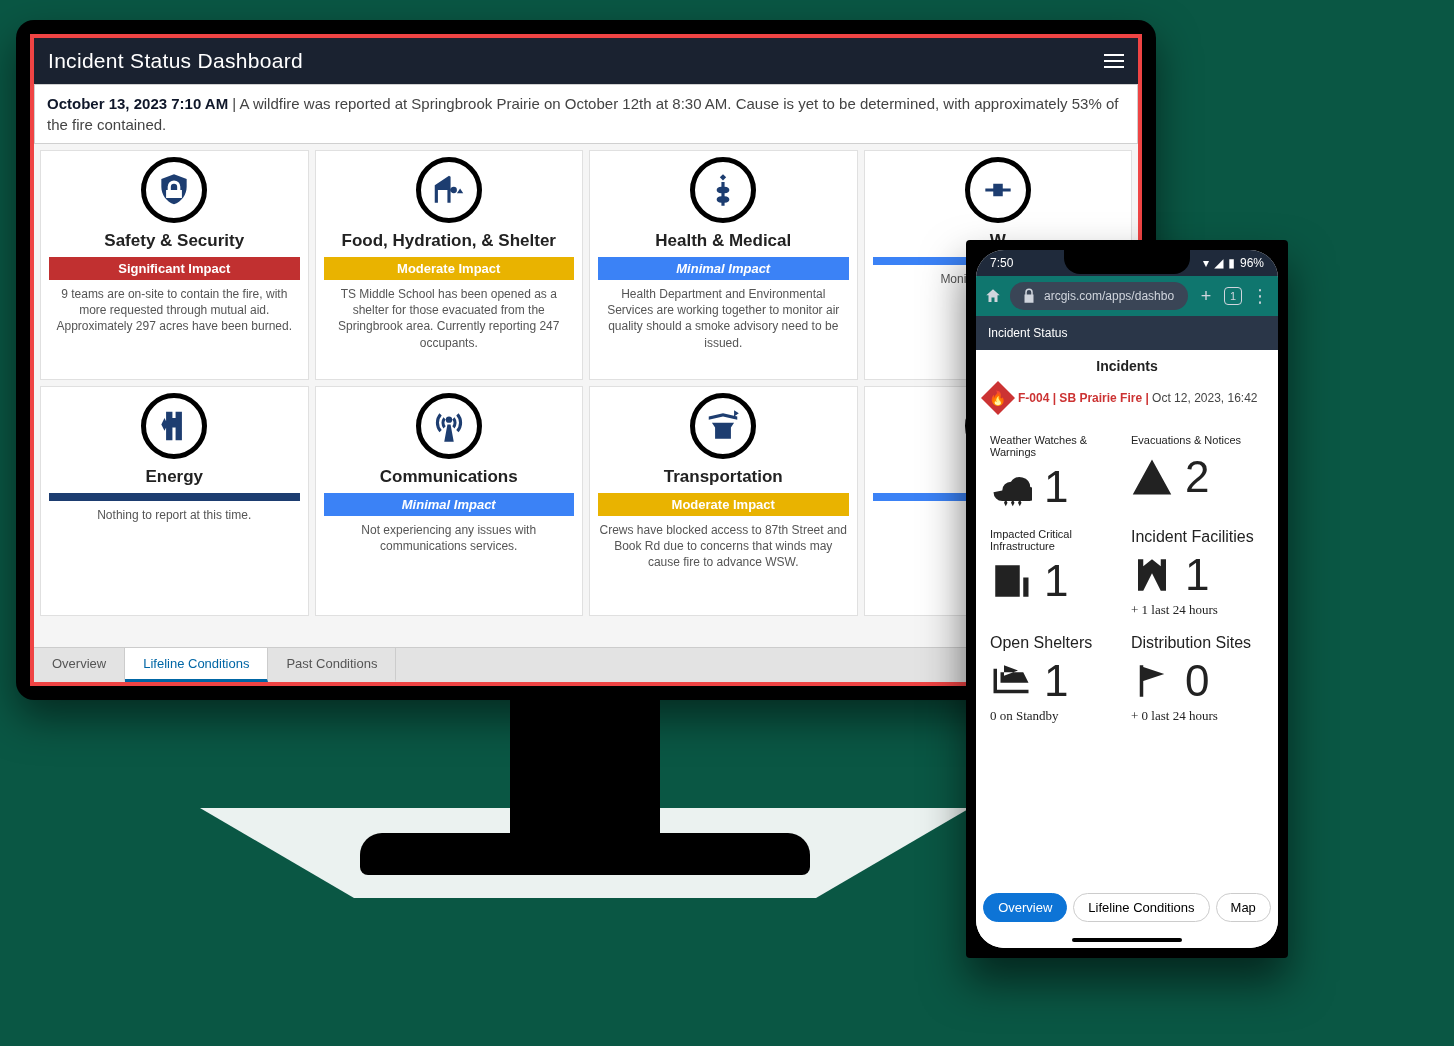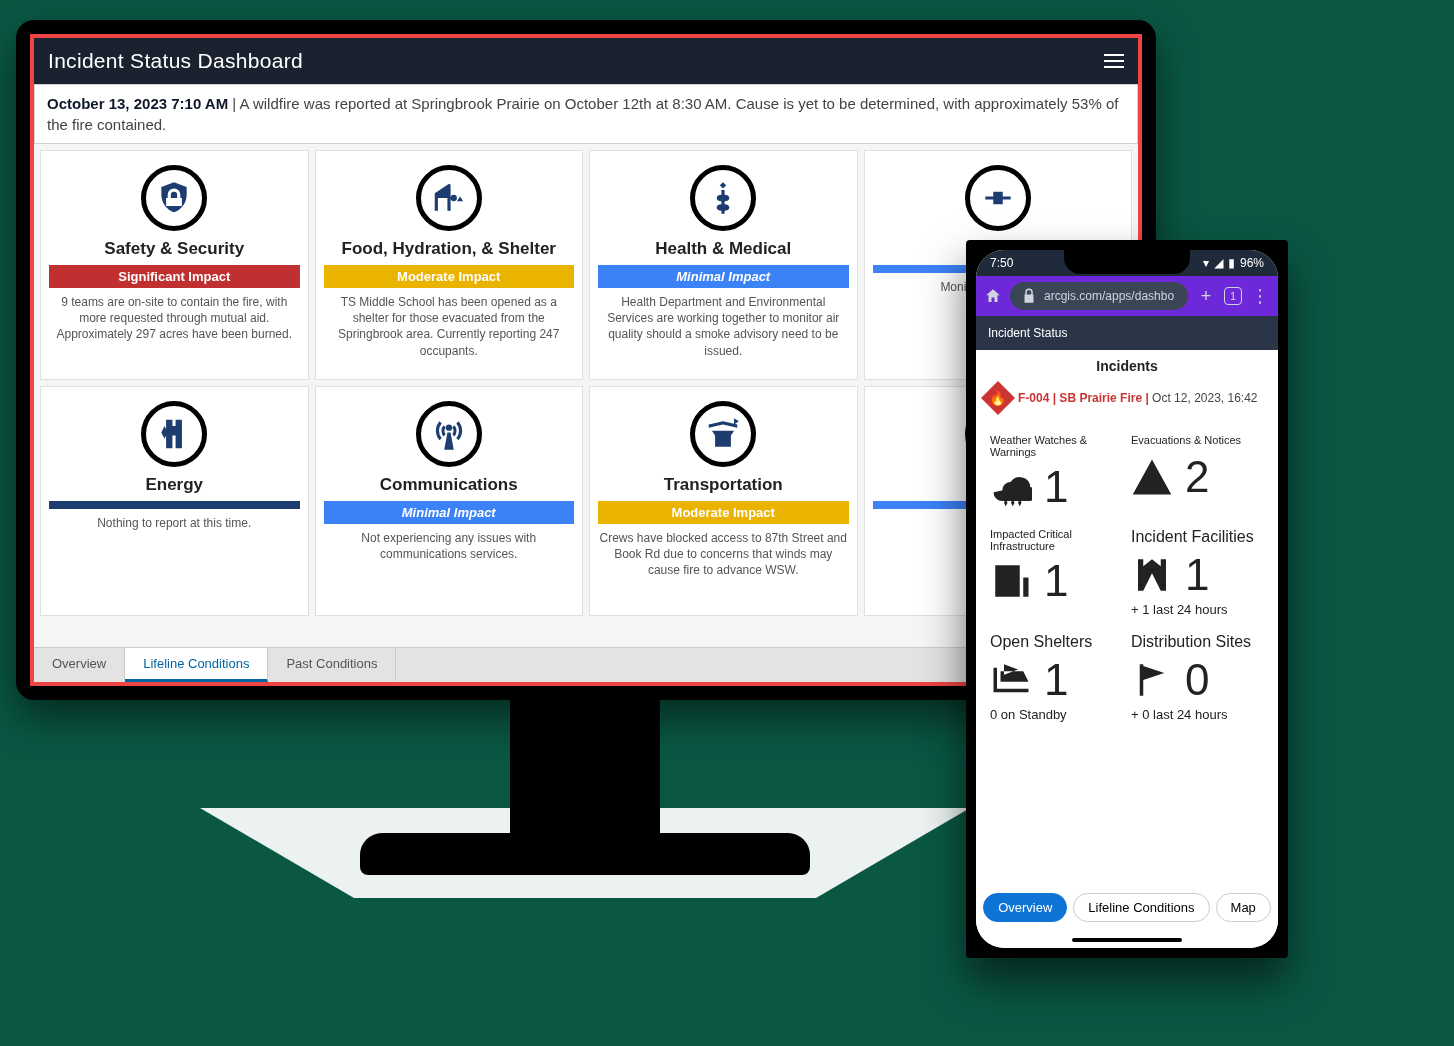--- a/index.html
+++ b/index.html
@@ -60,21 +60,21 @@
     background:#fff; border:1px solid #d0d0d0;
     padding:8px 12px; font-size:15px; color:#444; line-height:1.4;
   }
   .dash-info .ts{ font-weight:700; color:#0f172a;}
   .cards{
     display:grid; grid-template-columns:repeat(4,1fr);
     gap:6px; padding:6px;
   }
   .card{
     background:#fff; text-align:center;
-    padding:14px 8px 12px; min-height:230px;
+    padding:6px 8px 12px; min-height:230px;
     border:1px solid #e0e0e0;
   }
   .card .icon-ring{
     width:66px; height:66px; border-radius:50%;
     margin:0 auto 8px; display:flex; align-items:center; justify-content:center;
     border:5px solid;
   }
   .ring-red{ border-color:#c13030;}
   .ring-yellow{ border-color:#e9b300;}
   .ring-green{ border-color:#5da53b;}
@@ -115,21 +115,21 @@
     width:126px; height:24px; background:#000;
     border-radius:0 0 16px 16px; z-index:5;
   }
   .status-bar{
     height:26px; background:#1f2a3b; color:#fff;
     display:flex; justify-content:space-between; align-items:center;
     padding:0 14px; font-size:12px;
   }
   .status-right{ display:flex; gap:5px; align-items:center;}
   .browser-bar{
-    height:40px; background:#6d28d9; display:flex; align-items:center;
+    height:40px; background:#0f766e; display:flex; align-items:center;
     gap:8px; padding:0 8px;
   }
   .url-box{
     flex:1; background:#3a4556; border-radius:16px; height:28px;
     display:flex; align-items:center; padding:0 10px; gap:6px;
     color:#d0d5dd; font-size:12px; overflow:hidden; white-space:nowrap;
   }
   .browser-icon{ width:18px; height:18px; fill:#d0d5dd; flex-shrink:0;}
   .bb-btn{ color:#d0d5dd; font-size:18px; width:20px; text-align:center;}
   .tab-count{ border:1.5px solid #d0d5dd; border-radius:4px;
@@ -154,21 +154,21 @@
   .incident-row b{ color:#c33; font-weight:700;}
   .stats{
     display:grid; grid-template-columns:1fr 1fr;
     gap:16px 8px; padding:14px 14px;
   }
   .stat .label{ font-size:11px; color:#222; margin-bottom:4px; min-height:14px;}
   .stat .big-label{ font-size:16px; font-weight:500; color:#222; margin-bottom:4px;}
   .stat .row{ display:flex; align-items:center; gap:12px;}
   .stat .row svg{ width:42px; height:42px; fill:#222;}
   .stat .num{ font-size:44px; font-weight:400; color:#222;}
-  .stat .sub{ font-size:13px; color:#222; margin-top:2px;}
+  .stat .sub{ font-size:13px; color:#222; margin-top:2px;font-family:Liberation Serif, serif;}
   .mobile-tabs{
     position:absolute; bottom:20px; left:0; right:0;
     display:flex; justify-content:center; gap:6px; padding:6px;
   }
   .m-tab{
     padding:6px 14px; border-radius:16px; font-size:13px;
     background:#fff; border:1px solid #ccc; cursor:pointer;
   }
   .m-tab.active{ background:#0d74d6; color:#fff; border-color:#0d74d6;}
   .home-bar{

